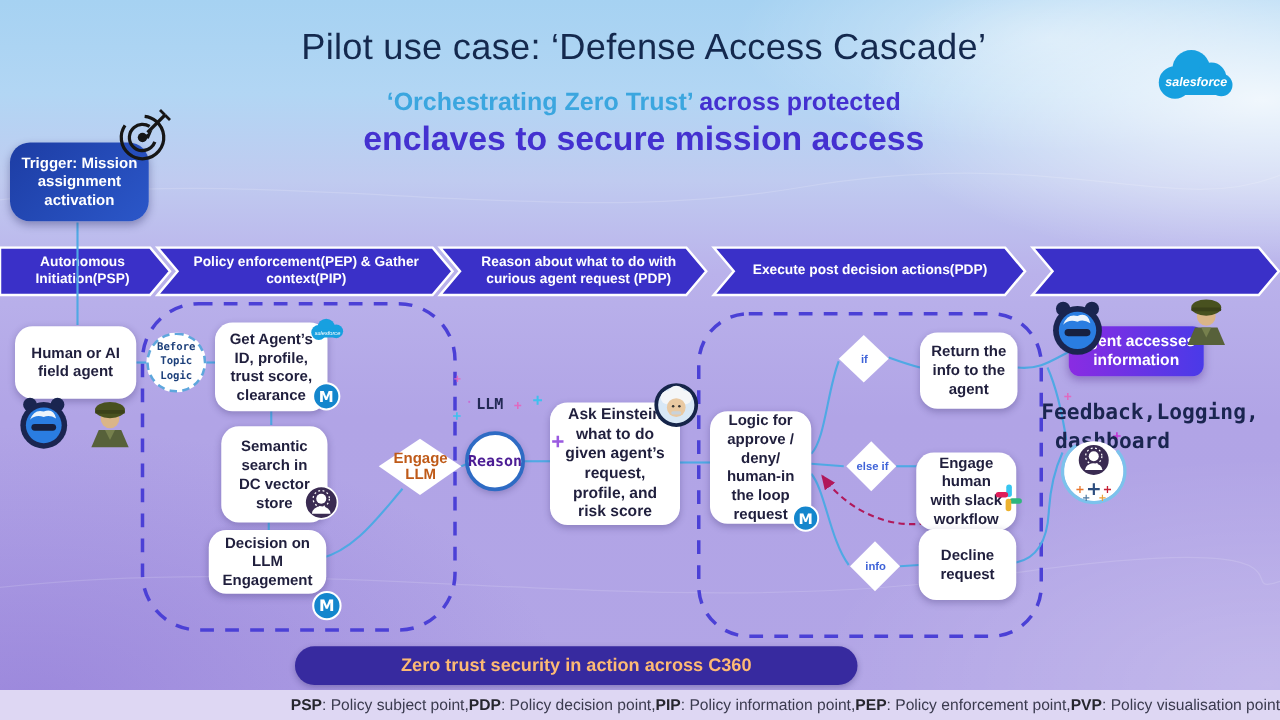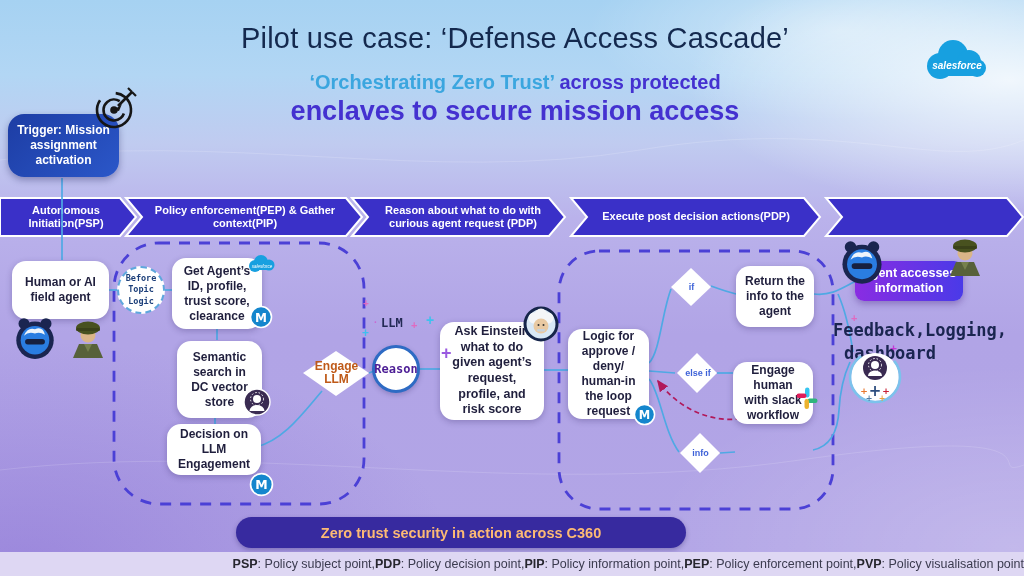--- a/index.html
+++ b/index.html
@@ -171,20 +171,21 @@
 
   <div class="wbox box-human">Human or AI field agent</div>
   <div class="circ circ-before">Before Topic Logic</div>
   <div class="wbox box-get">Get Agent’s ID, profile, trust score, clearance</div>
   <div class="wbox box-semantic">Semantic search in DC vector store</div>
   <div class="wbox box-decision">Decision on LLM Engagement</div>
   <div class="wbox box-ask">Ask Einstein what to do given agent’s request, profile, and risk score</div>
   <div class="wbox box-logic">Logic for approve / deny/ human-in the loop request</div>
   <div class="wbox box-return">Return the info to the agent</div>
   <div class="wbox box-engageh">Engage human with slack workflow</div>
+  <div class="wbox box-decline">Decline request</div>
   <div class="circ circ-reason">Reason</div>
 
   <div class="dlabel lbl-engage">Engage LLM</div>
   <div class="dlabel lbl-if">if</div>
   <div class="dlabel lbl-elseif">else if</div>
   <div class="dlabel lbl-else">info</div>
 
   <div class="llm-label">LLM</div>
   <span class="sparkle" style="left:374px;top:318px;color:#c86ad2;font-size:10px;">·</span>
   <span class="sparkle" style="left:411px;top:320px;color:#e06ac0;font-size:11px;">+</span>

